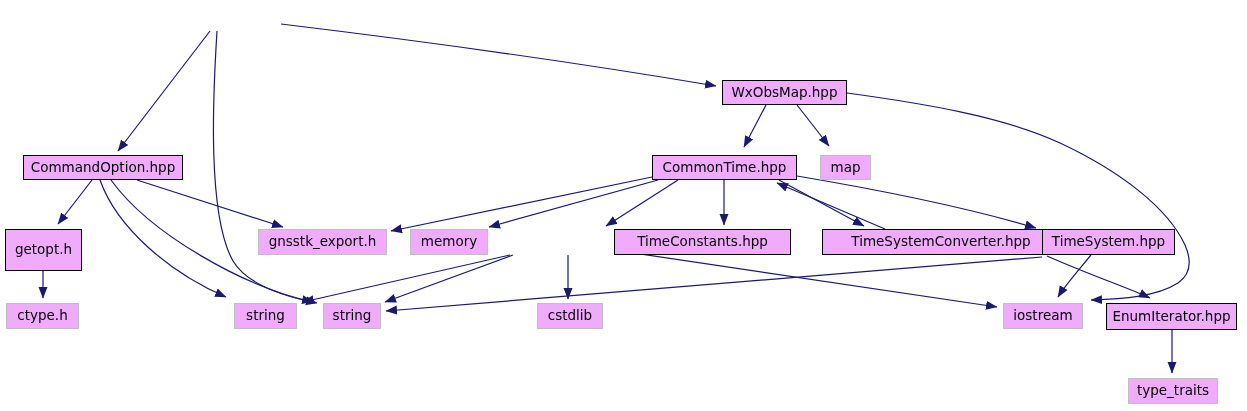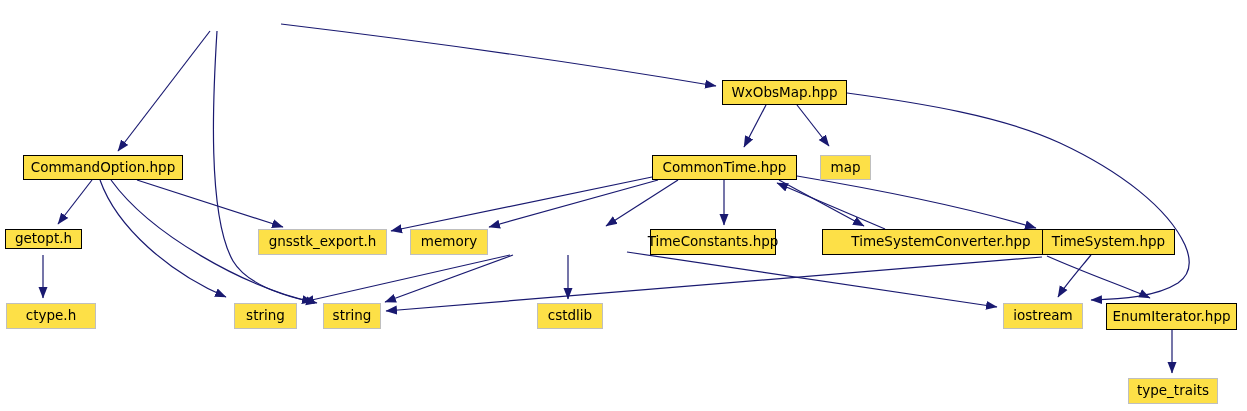--- a/index.html
+++ b/index.html
@@ -8,21 +8,21 @@
     background:#ffffff;
     position:relative;
     overflow:hidden;
     font-family:"DejaVu Sans","Liberation Sans",sans-serif;
   }
   #graph{position:absolute;left:0;top:0;width:1247px;height:411px;}
   svg.edges{position:absolute;left:0;top:0;}
   path.edge{fill:none;stroke:#191970;stroke-width:1.2px;}
   .node{
     position:absolute;box-sizing:border-box;
-    background:#fde047;color:#000000;
+    background:#f0abfc;color:#000000;
     display:flex;align-items:center;justify-content:center;
     font-size:13.5px;line-height:1;white-space:nowrap;
   }
   .node.system{border:1px solid #bfbfbf;}
   .node.project{border:1.5px solid #000000;cursor:pointer;}
   .node.root{background:#bfbfbf;border:2px solid #000000;}
 </style>
 </head>
 <body>
 
@@ -59,27 +59,27 @@
       <path d="M1091,255 C1077,272 1064,287 1058,297" class="edge" stroke="#191970" marker-end="url(#arrowhead)"></path>
       <path d="M1042,257 L386,311" class="edge" stroke="#191970" marker-end="url(#arrowhead)"></path>
       <path d="M1047,256 C1090,275 1131,289 1150,298" class="edge" stroke="#191970" marker-end="url(#arrowhead)"></path>
       <path d="M1172,330 L1172,373" class="edge" stroke="#191970" marker-end="url(#arrowhead)"></path>
     </svg>
 
   <div class="node project" style="left:722px;top:80px;width:125px;height:25px">WxObsMap.hpp</div>
   <div class="node project" style="left:23px;top:155px;width:160px;height:25px">CommandOption.hpp</div>
   <div class="node project" style="left:652px;top:155px;width:145px;height:25px">CommonTime.hpp</div>
   <div class="node system" style="left:820px;top:155px;width:51px;height:25px">map</div>
-  <div class="node project" style="left:5px;top:229px;width:77px;height:20px">getopt.h</div>
+  <div class="node project" style="left:5px;top:229px;width:77px;height:42px">getopt.h</div>
   <div class="node system" style="left:258px;top:229px;width:129px;height:26px">gnsstk_export.h</div>
   <div class="node system" style="left:410px;top:229px;width:78px;height:26px">memory</div>
-  <div class="node project" style="left:650px;top:229px;width:126px;height:26px">TimeConstants.hpp</div>
+  <div class="node project" style="left:614px;top:229px;width:177px;height:26px">TimeConstants.hpp</div>
   <div class="node project" style="left:822px;top:229px;width:238px;height:26px">TimeSystemConverter.hpp</div>
   <div class="node project" style="left:1042px;top:229px;width:133px;height:26px">TimeSystem.hpp</div>
-  <div class="node system" style="left:6px;top:303px;width:90px;height:26px">ctype.h</div>
+  <div class="node system" style="left:6px;top:303px;width:73px;height:26px">ctype.h</div>
   <div class="node system" style="left:234px;top:303px;width:63px;height:26px">string</div>
   <div class="node system" style="left:323px;top:303px;width:58px;height:26px">string</div>
   <div class="node system" style="left:537px;top:303px;width:66px;height:26px">cstdlib</div>
   <div class="node project" style="left:1106px;top:303px;width:131px;height:27px">EnumIterator.hpp</div>
   <div class="node system" style="left:1003px;top:303px;width:80px;height:26px">iostream</div>
   <div class="node system" style="left:1128px;top:378px;width:90px;height:26px">type_traits</div>
 
 </div>
 
 </body></html>

